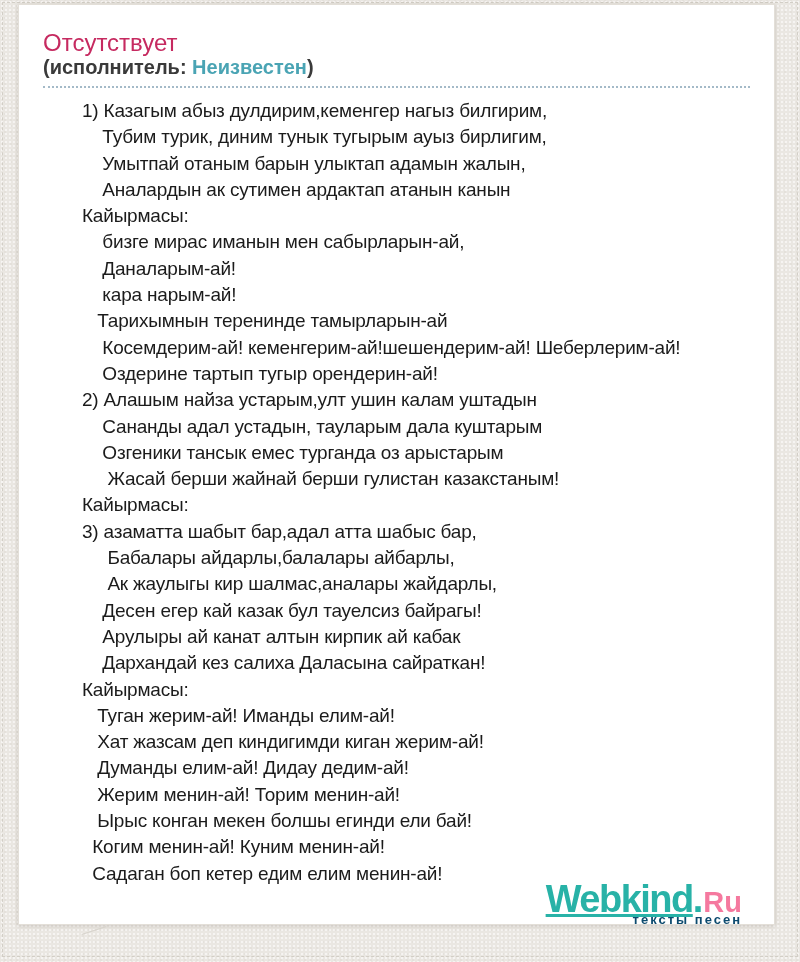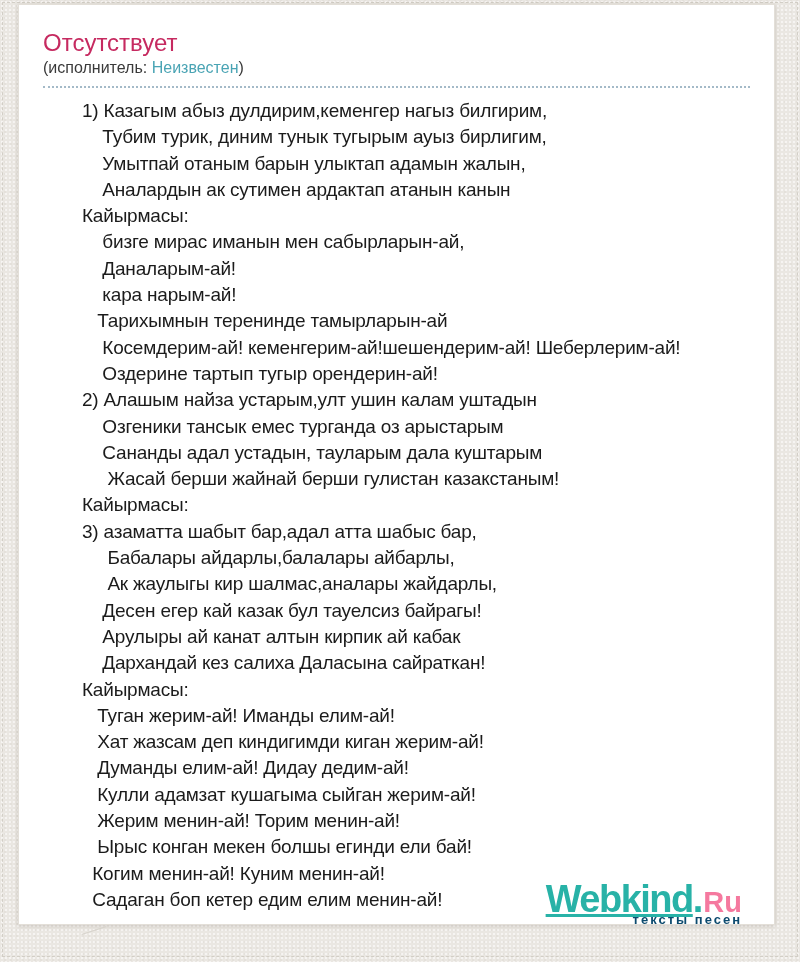--- a/index.html
+++ b/index.html
@@ -48,25 +48,26 @@
     transform: rotate(-18deg);
   }
   .page-title {
     margin: 0;
     font-size: 24px;
     line-height: 27px;
     font-weight: 400;
     color: #c62a60;
   }
   .performer-row {
-    font-size: 16px;
+    font-size: 20px;
     line-height: 23px;
     color: #3a3a3a;
     padding-bottom: 7px;
     border-bottom: 2px dotted #a4bac8;
+    font-weight: bold;
   }
   .performer-link {
     color: #4aa4b4;
     text-decoration: none;
     cursor: pointer;
   }
   .lyrics {
     margin-top: 10px;
     font-size: 19px;
     line-height: 26.3px;
@@ -127,35 +128,34 @@
       <div class="lyric-line">    Умытпай отаным барын улыктап адамын жалын,</div>
       <div class="lyric-line">    Аналардын ак сутимен ардактап атанын канын</div>
       <div class="lyric-line">Кайырмасы:</div>
       <div class="lyric-line">    бизге мирас иманын мен сабырларын-ай,</div>
       <div class="lyric-line">    Даналарым-ай!</div>
       <div class="lyric-line">    кара нарым-ай!</div>
       <div class="lyric-line">   Тарихымнын терениндe тамырларын-ай</div>
       <div class="lyric-line">    Косемдерим-ай! кеменгерим-ай!шешендерим-ай! Шеберлерим-ай!</div>
       <div class="lyric-line">    Оздерине тартып тугыр орендерин-ай!</div>
       <div class="lyric-line">2) Алашым найза устарым,улт ушин калам уштадын</div>
+      <div class="lyric-line">    Сананды адал устадын, тауларым дала куштарым</div>
       <div class="lyric-line">    Озгеники тансык емес турганда оз арыстарым</div>
-      <div class="lyric-line">    Сананды адал устадын, тауларым дала куштарым</div>
       <div class="lyric-line">     Жасай берши жайнай берши гулистан казакстаным!</div>
       <div class="lyric-line">Кайырмасы:</div>
       <div class="lyric-line">3) азаматта шабыт бар,адал атта шабыс бар,</div>
       <div class="lyric-line">     Бабалары айдарлы,балалары айбарлы,</div>
       <div class="lyric-line">     Ак жаулыгы кир шалмас,аналары жайдарлы,</div>
       <div class="lyric-line">    Десен егер кай казак бул тауелсиз байрагы!</div>
       <div class="lyric-line">    Арулыры ай канат алтын кирпик ай кабак</div>
       <div class="lyric-line">    Дархандай кез салиха Даласына сайраткан!</div>
       <div class="lyric-line">Кайырмасы:</div>
       <div class="lyric-line">   Туган жерим-ай! Иманды елим-ай!</div>
       <div class="lyric-line">   Хат жазсам деп киндигимди киган жерим-ай!</div>
       <div class="lyric-line">   Думанды елим-ай! Дидау дедим-ай!</div>
-      <div class="lyric-line">   Кулли адамзат кушагыма сыйган жерим-ай!</div>
       <div class="lyric-line">   Жерим менин-ай! Торим менин-ай!</div>
       <div class="lyric-line">   Ырыс конган мекен болшы егинди ели бай!</div>
       <div class="lyric-line">  Когим менин-ай! Куним менин-ай!</div>
       <div class="lyric-line">  Садаган боп кетер едим елим менин-ай!</div>
     </div>
 
   <div class="logo">
     <div><span class="logo-main">Webkind</span><span class="logo-dot">.</span><span class="logo-tld">Ru</span></div>
     <div class="logo-tagline">тексты песен</div>
   </div>

